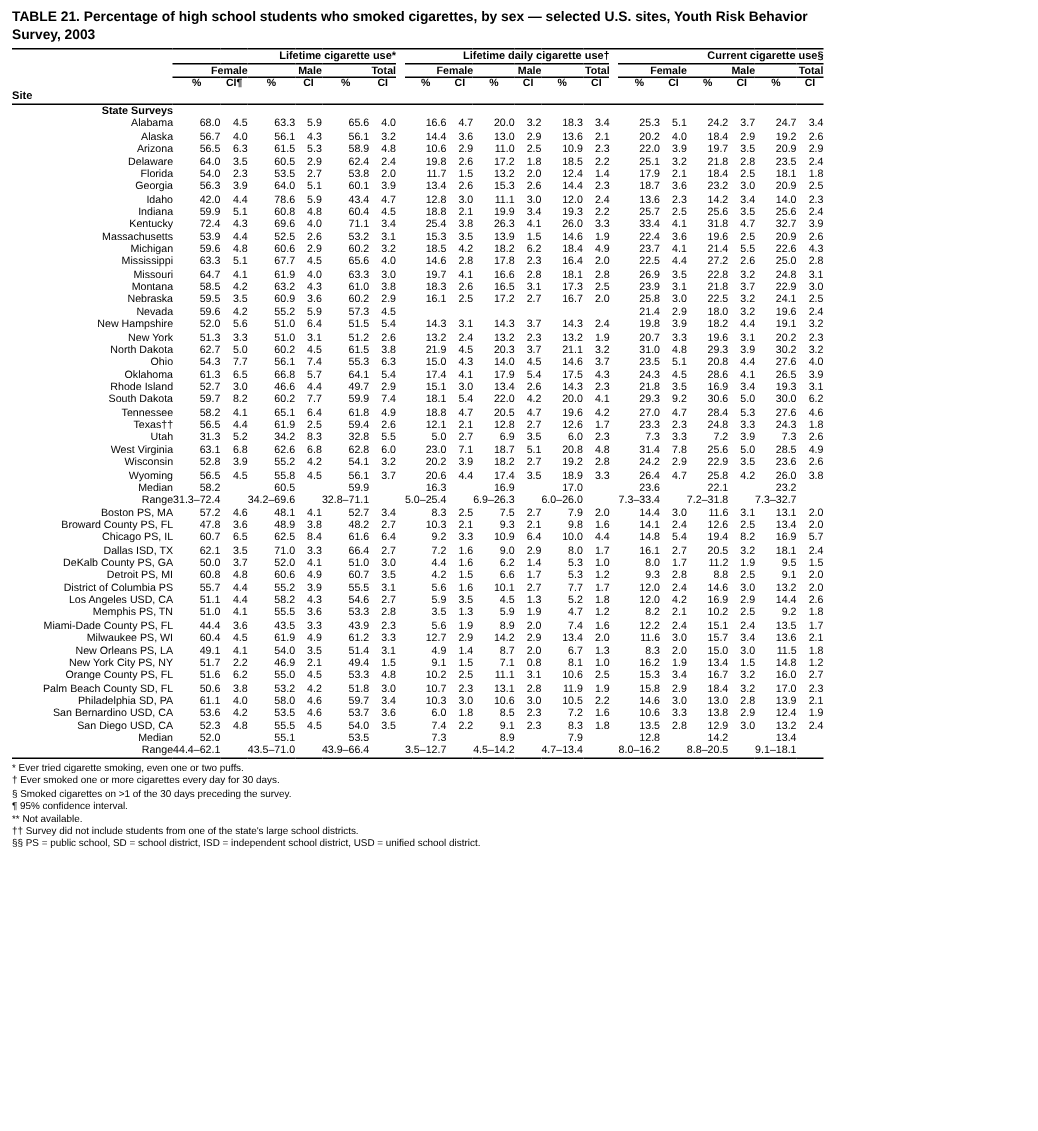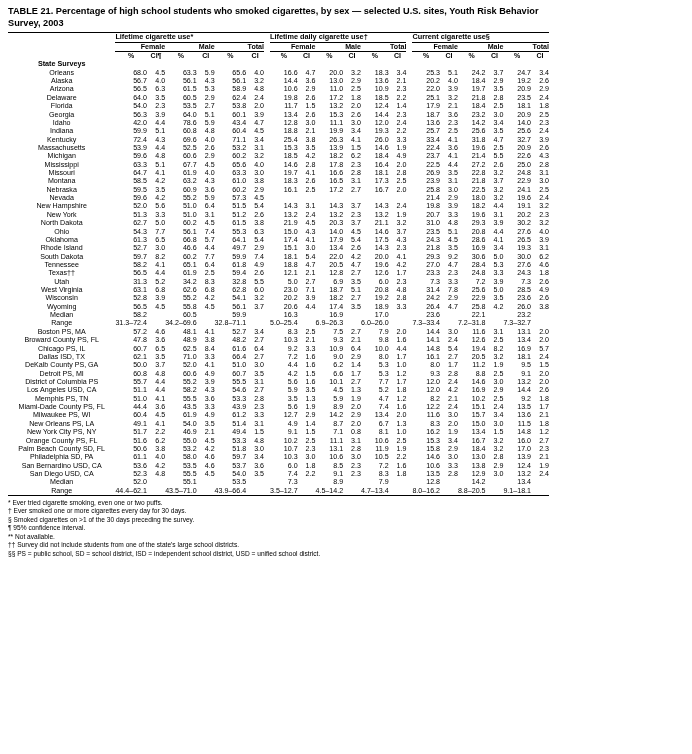--- a/index.html
+++ b/index.html
@@ -30,21 +30,21 @@
   }
   table.main td, table.main th {
     padding: 0;
     vertical-align: bottom;
     white-space: nowrap;
   }
   .rule-top { border-top: 1.2px solid #000; }
   .rule-bot { border-bottom: 1.2px solid #000; }
   .rule-thin { border-bottom: 0.6px solid #000; }
   .hdr-group {
-    text-align: left;
+    text-align: right;
     font-weight: bold;
     font-size: 7.3px;
     padding-bottom: 1px;
   }
   .hdr-sex {
     text-align: right;
     font-weight: bold;
     font-size: 7.1px;
     padding-bottom: 0px;
   }
@@ -59,21 +59,21 @@
     font-size: 7.4px;
     text-align: left;
     padding-bottom: 1px;
   }
   .sec {
     font-weight: bold;
     font-size: 7.2px;
     padding-top: 2px;
   }
   .site {
-    text-align: center;
+    text-align: right;
     padding-left: 0px;
     padding-right: 4px;
   }
   .num { text-align: right; padding-right: 1px; }
   .ci  { text-align: right; padding-right: 1px; }
   .gap { width: 5px; }
   .indent { padding-left: 4px; }
   .footnotes {
     font-size: 6.6px;
     line-height: 1.28;
@@ -152,29 +152,37 @@
         <td class="hdr-col">%</td>
         <td class="hdr-col">CI</td>
         <td></td>
         <td class="hdr-col">%</td>
         <td class="hdr-col">CI</td>
         <td class="hdr-col">%</td>
         <td class="hdr-col">CI</td>
         <td class="hdr-col">%</td>
         <td class="hdr-col">CI</td>
       </tr>
+      <tr class="rule-bot">
+        <td class="site-hdr">Site</td>
+        <td colspan="6"></td>
+          <td></td>
+        <td colspan="6"></td>
+          <td></td>
+        <td colspan="6"></td>
+      </tr>
     </thead>
 
     <tbody id="table-body">
         <tr>
           <td class="site sec">State Surveys</td>
           <td colspan="20"></td>
         </tr>
         <tr>
-          <td class="site indent">Orleans</td>
+          <td class="site indent">Alabama</td>
           <td class="num">68.0</td>
           <td class="ci">4.5</td>
           <td class="num">63.3</td>
           <td class="ci">5.9</td>
           <td class="num">65.6</td>
           <td class="ci">4.0</td>
           <td class="gap"></td>
           <td class="num">16.6</td>
           <td class="ci">4.7</td>
           <td class="num">20.0</td>

